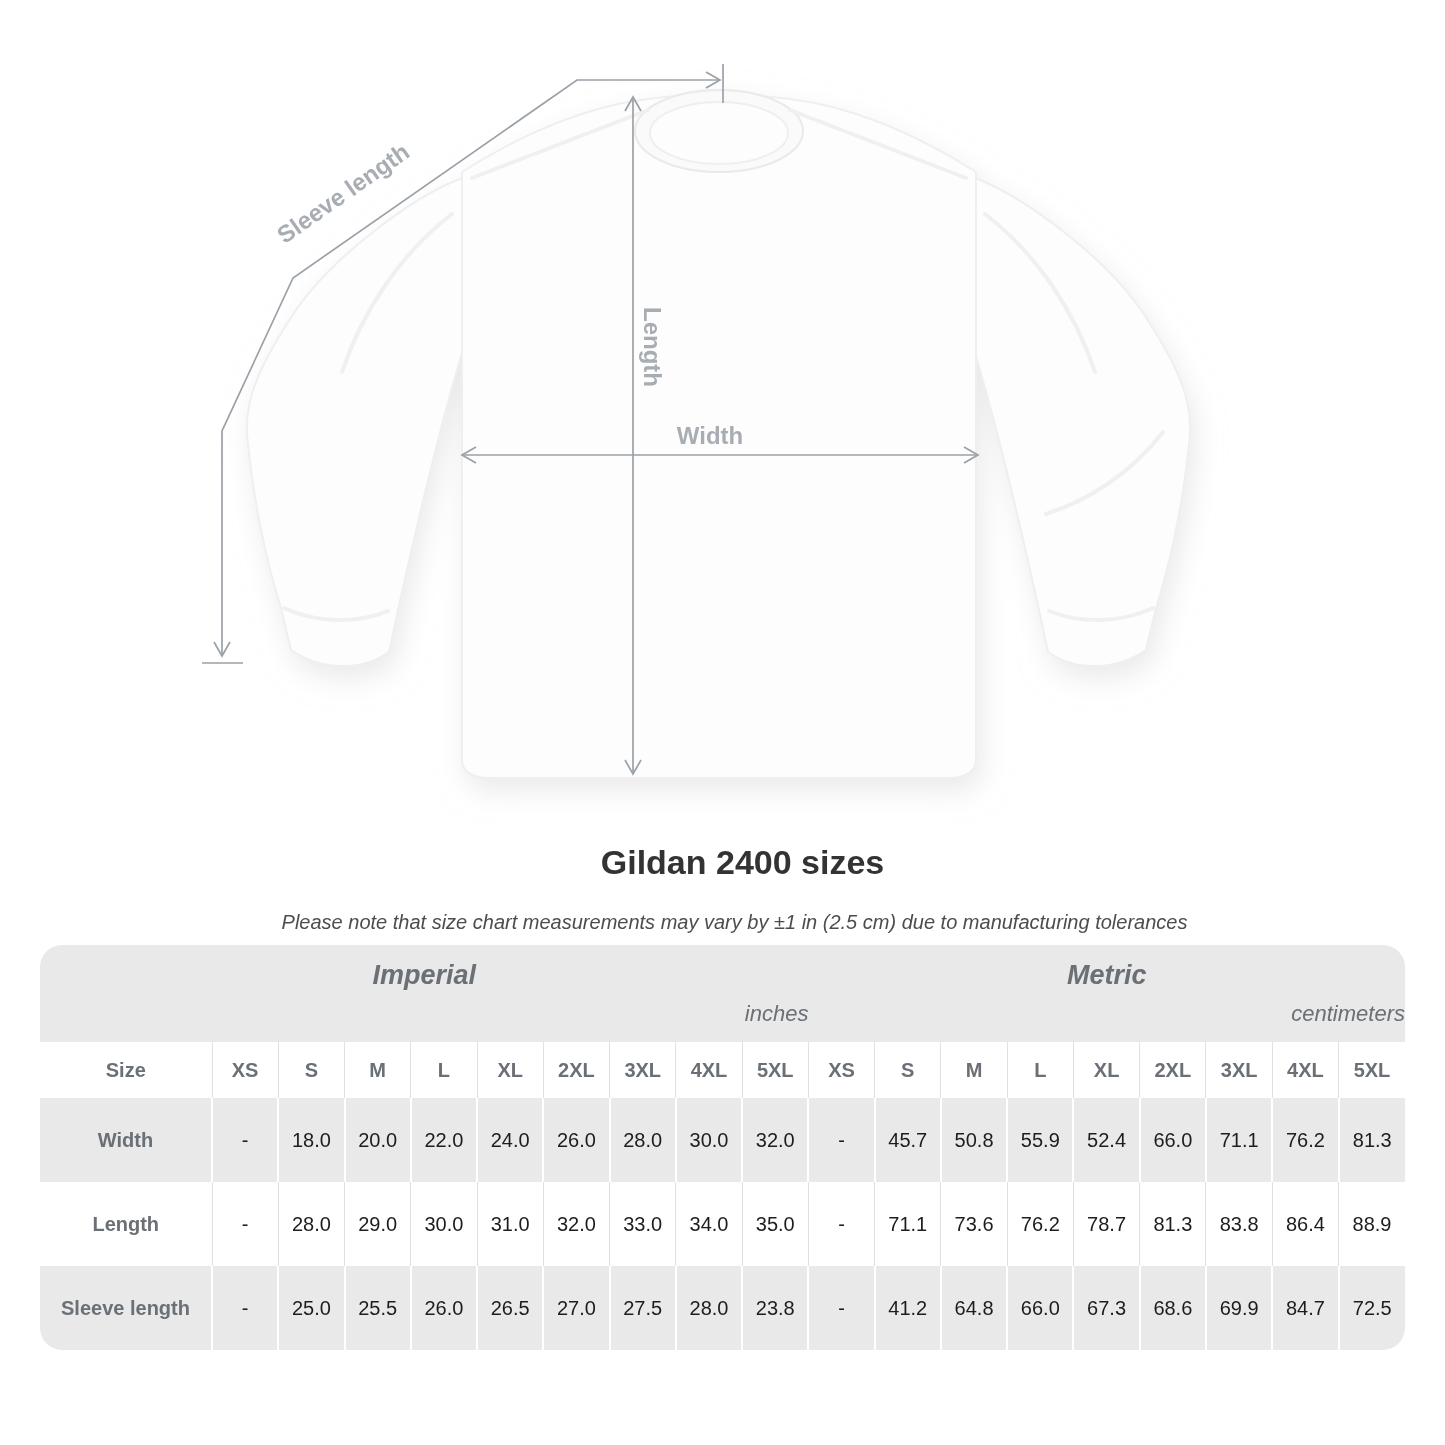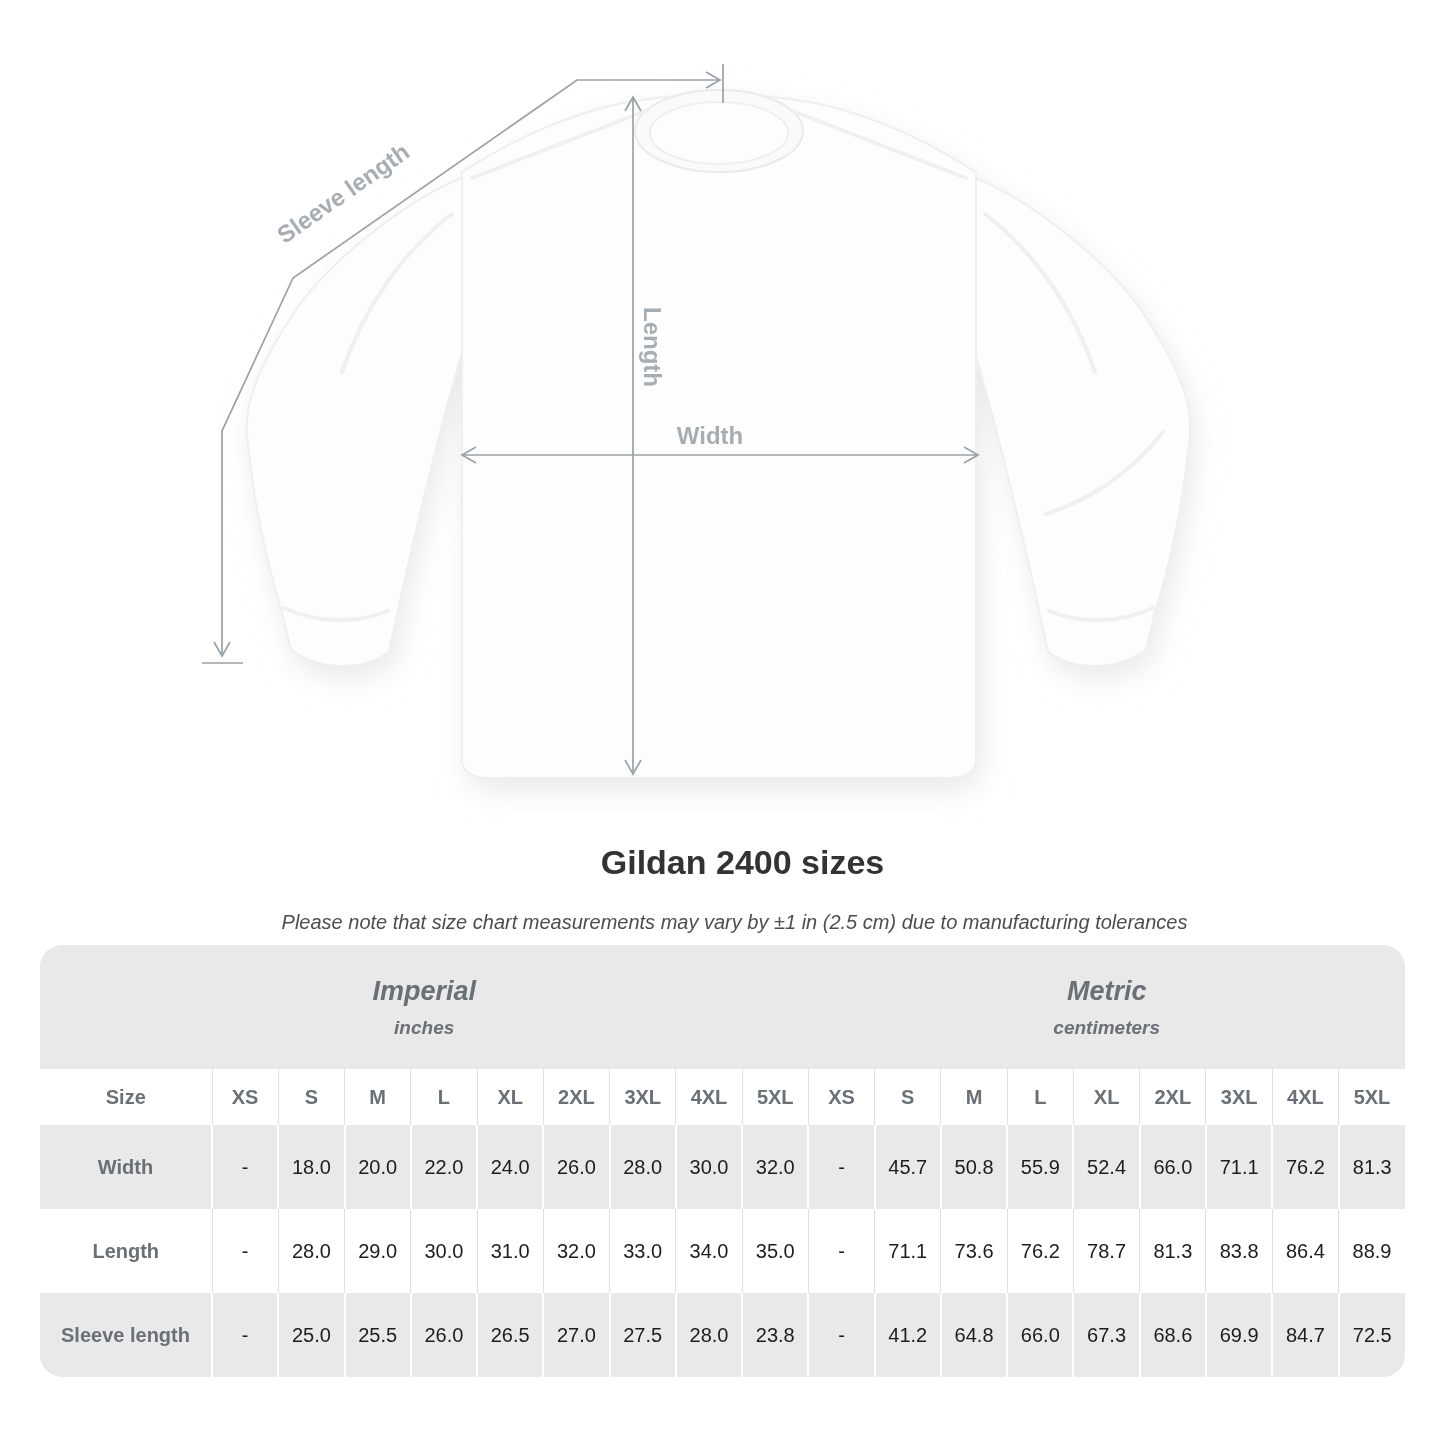--- a/index.html
+++ b/index.html
@@ -33,28 +33,28 @@
     border-radius:22px;overflow:hidden;
   }
   table.size-chart{
     width:1365px;border-collapse:collapse;table-layout:fixed;
   }
   table.size-chart col.c-label{width:172px;}
   table.size-chart th,table.size-chart td{
     padding:0;text-align:center;vertical-align:middle;
   }
   tr.band-row th{
-    height:124px;background:var(--table-stripe,#e9e9e9);border:none;margin-top:24px;
+    height:97px;background:var(--table-stripe,#e9e9e9);border:none;margin-top:24px;
   }
   .band-inner{display:flex;flex-direction:column;justify-content:center;gap:10px;}
   .band-label{
     font-size:27px;font-weight:bold;font-style:italic;color:var(--table-header-text,#6a7076);
   }
   .band-sub{
-    font-size:19px;font-style:italic;font-weight:bold;color:var(--table-header-text,#6a7076);
+    font-size:22px;font-style:italic;font-weight:normal;color:var(--table-header-text,#6a7076);text-align:right;
   }
   tr.size-row th{
     height:56px;background:#ffffff;
     font-size:20px;font-weight:bold;color:var(--table-header-text,#6a7076);
   }
   tr.data-row th,tr.data-row td{height:84px;font-size:20px;}
   tr.data-row th.label-col{
     font-weight:bold;color:var(--table-header-text,#6a7076);
   }
   tr.data-row td{color:var(--table-data-text,#1d1d1d);font-weight:normal;}

